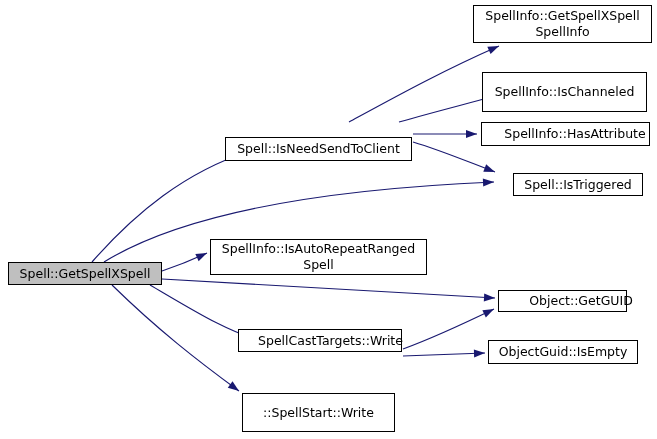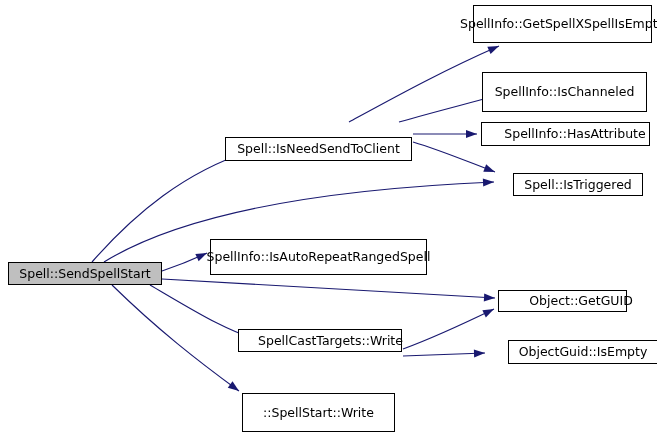--- a/index.html
+++ b/index.html
@@ -14,21 +14,21 @@
     position:absolute;left:0;top:0;width:657px;height:439px;
     pointer-events:none;
   }
   .node{
     position:absolute;
     box-sizing:border-box;
     border:1px solid #000000;
     background:#ffffff;
     color:#000000;
     display:flex;
-    flex-direction:row;
+    flex-direction:column;
     align-items:center;
     justify-content:center;
     text-align:center;
     font-size:12.5px;
     line-height:16px;
     white-space:nowrap;
     cursor:pointer;
   }
   .node.root{
     background:#bfbfbf;
@@ -61,48 +61,48 @@
       <polygon points="477,134 466,138 466,130" fill="#191970"></polygon>
       <path d="M 413 142 C 440 150 466 161 495 172" fill="none" stroke="#191970" stroke-width="1.15"></path>
       <polygon points="495,172 483.2969985168026,171.80061022022417 486.1586214955076,164.32992658833697" fill="#191970"></polygon>
       <path d="M 403 349 C 433 338 463 324 494 309" fill="none" stroke="#191970" stroke-width="1.15"></path>
       <polygon points="494,309 485.8275697312664,317.37922332335677 482.3541837177195,310.17258821389714" fill="#191970"></polygon>
       <path d="M 403 356 C 430 355 456 354 485 353" fill="none" stroke="#191970" stroke-width="1.15"></path>
       <polygon points="485,353 474.14624692821724,357.3813290514142 473.8671457732727,349.3861991246833" fill="#191970"></polygon>
     </svg>
   <div>
       <div class="node root" style="left: 8px; top: 262px; width: 154px; height: 23px;">
-        <span>Spell::SendSpellStart</span>
+        <span>Spell::GetSpellXSpell</span>
       </div>
       <div class="node" style="left: 225px; top: 137px; width: 187px; height: 24px;">
         <span>Spell::IsNeedSendToClient</span>
       </div>
       <div class="node" style="left: 210px; top: 239px; width: 217px; height: 36px;">
         <span>SpellInfo::IsAutoRepeatRanged</span>
         <span>Spell</span>
       </div>
       <div class="node" style="left: 238px; top: 329px; width: 164px; height: 23px; padding-left: 21px;">
         <span>SpellCastTargets::Write</span>
       </div>
       <div class="node" style="left: 242px; top: 393px; width: 153px; height: 39px;">
         <span>::SpellStart::Write</span>
       </div>
       <div class="node" style="left: 473px; top: 5px; width: 179px; height: 38px;">
         <span>SpellInfo::GetSpellXSpell</span>
-        <span>IsEmpty</span>
+        <span>SpellInfo</span>
       </div>
       <div class="node" style="left: 482px; top: 72px; width: 165px; height: 40px;">
         <span>SpellInfo::IsChanneled</span>
       </div>
       <div class="node" style="left: 481px; top: 122px; width: 169px; height: 24px; padding-left: 19px;">
         <span>SpellInfo::HasAttribute</span>
       </div>
       <div class="node" style="left: 497px; top: 173px; width: 130px; height: 23px; margin-left: 16px;">
         <span>Spell::IsTriggered</span>
       </div>
       <div class="node" style="left: 498px; top: 290px; width: 129px; height: 22px; padding-left: 37px;">
         <span>Object::GetGUID</span>
       </div>
-      <div class="node" style="left: 508px; top: 340px; width: 150px; height: 24px;">
+      <div class="node" style="left: 488px; top: 340px; width: 150px; height: 24px;">
         <span>ObjectGuid::IsEmpty</span>
       </div>
     </div>
 </div>
 
 </body></html>

